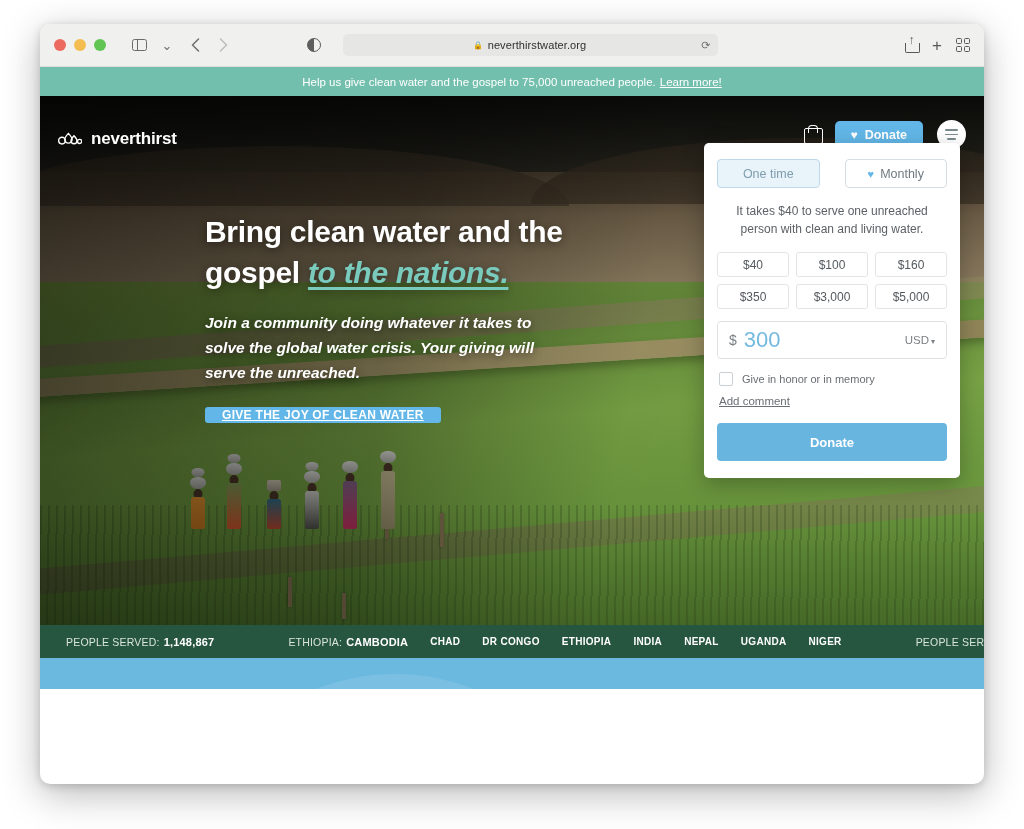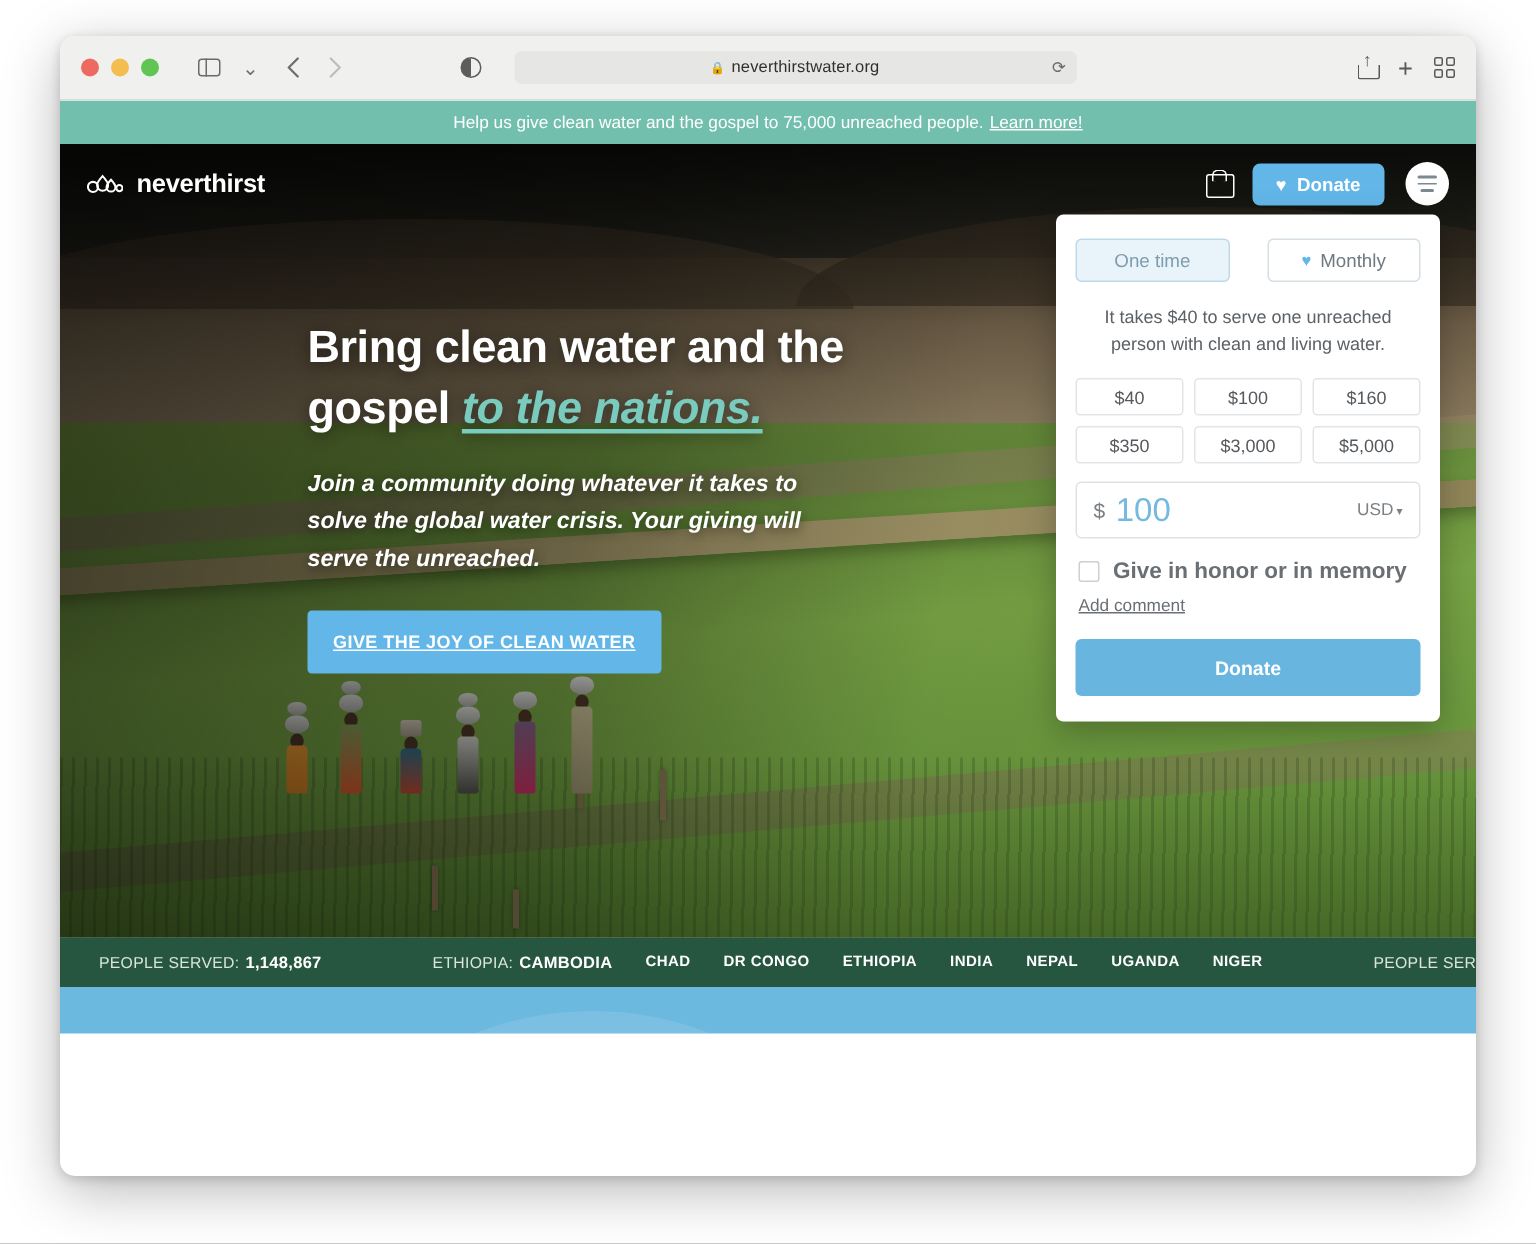--- a/index.html
+++ b/index.html
@@ -194,21 +194,21 @@
     width: 9px; height: 10px; border-radius: 50%; background: #4a3527;
   }
   .body {
     position: absolute; left: 50%; transform: translateX(-50%);
     width: 14px; border-radius: 3px 3px 2px 2px;
   }
 
   
   .nav {
     position: absolute; left: 0; right: 0; top: 0; height: 53px;
-    display: flex; align-items: center; padding: 0 18px; z-index: 6;
+    display: flex; align-items: flex-end; padding: 0 18px; z-index: 6;
   }
   .brand { display: flex; align-items: center; gap: 9px; }
   .brand-mark { width: 24px; height: 16px; }
   .brand-name { color: #fff; font-size: 17px; font-weight: 700; letter-spacing: -.2px; }
   .nav-right { margin-left: auto; display: flex; align-items: center; gap: 14px; }
   .bag { width: 17px; height: 19px; position: relative; }
   .bag:before {
     content:""; position:absolute; bottom:0; left:0; width:17px; height:14px;
     border:1.6px solid #fff; border-radius:2px;
   }
@@ -244,21 +244,21 @@
     text-decoration: underline; text-underline-offset: 4px;
   }
   .subhead {
     margin-top: 16px; color: #fff; font-size: 15.5px; font-style: italic;
     font-weight: 700; line-height: 1.62; width: 345px;
     text-shadow: 0 2px 8px rgba(0,0,0,.5);
   }
   .cta {
     display: inline-block; margin-top: 22px;
     background: #62b7e8; color: #fff;
-    padding: 14px 17px; border-radius: 3px;
+    padding: 1px 17px; border-radius: 3px;
     font-size: 12px; font-weight: 700; letter-spacing: .3px;
   }
 
   
   .card {
     position: absolute; right: 24px; top: 47px; width: 256px; z-index: 7;
     background: #fff; border-radius: 5px;
     padding: 16px 13px 17px;
     box-shadow: 0 6px 22px rgba(0,0,0,.26);
   }
@@ -283,21 +283,21 @@
   .custom {
     margin-top: 12px; height: 38px; border: 1px solid #dfe2e4; border-radius: 4px;
     display: flex; align-items: center; padding: 0 11px;
   }
   .cur-sign { font-size: 14px; color: #7b8085; margin-right: 7px; }
   .cur-val { font-size: 22px; color: #74b9e0; font-weight: 400; }
   .cur-code { margin-left: auto; font-size: 11.5px; color: #7b8085; }
   .cur-code .caret { font-size: 8px; margin-left: 2px; }
   .honor { margin-top: 13px; display: flex; align-items: center; gap: 9px; padding-left: 2px; }
   .cb { width: 14px; height: 14px; border: 1px solid #cbd0d4; border-radius: 2px; background:#fff; }
-  .honor span { font-size: 15px; color: #6a6f74; font-weight: bold; }
+  .honor span { font-size: 11px; color: #6a6f74; }
   .addcomment {
     display: inline-block; margin: 9px 0 0 2px; font-size: 11.5px;
     color: #6a6f74; text-decoration: underline;
   }
   .donate-main {
     margin-top: 14px; height: 38px; background: #68b6e0; border-radius: 4px;
     display: flex; align-items: center; justify-content: center;
     color: #fff; font-size: 13px; font-weight: 700;
   }
 
@@ -513,21 +513,21 @@
           <div class="amt">$40</div>
           <div class="amt">$100</div>
           <div class="amt">$160</div>
           <div class="amt">$350</div>
           <div class="amt">$3,000</div>
           <div class="amt">$5,000</div>
         </div>
 
         <div class="custom">
           <span class="cur-sign">$</span>
-          <span class="cur-val">100</span>
+          <span class="cur-val">300</span>
           <span class="cur-code">
             <span>USD</span><span class="caret">▾</span>
           </span>
         </div>
 
         <div class="honor">
           <span class="cb"></span>
           <span>Give in honor or in memory</span>
         </div>
 

